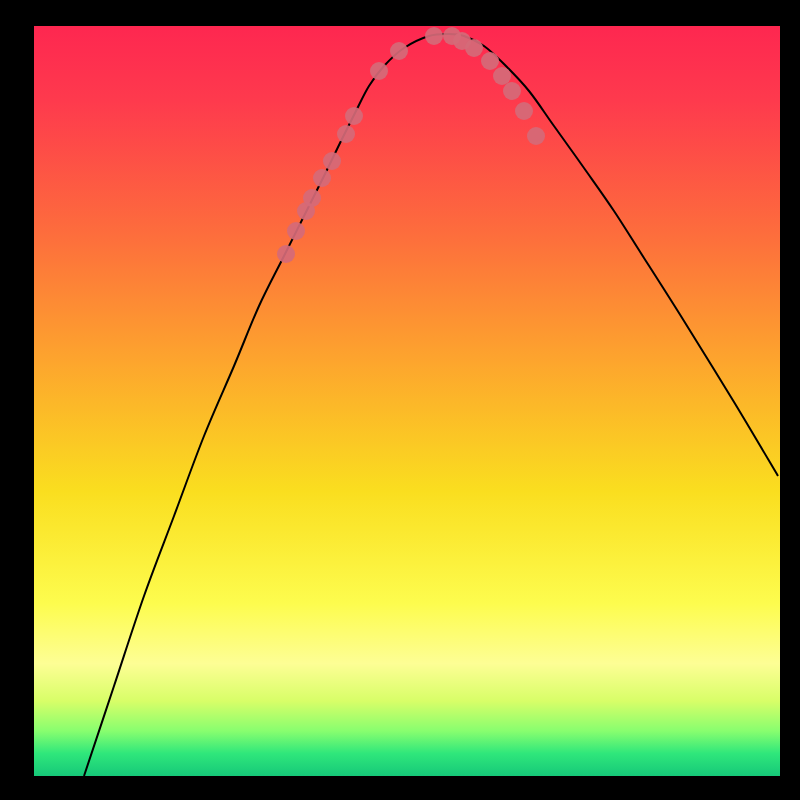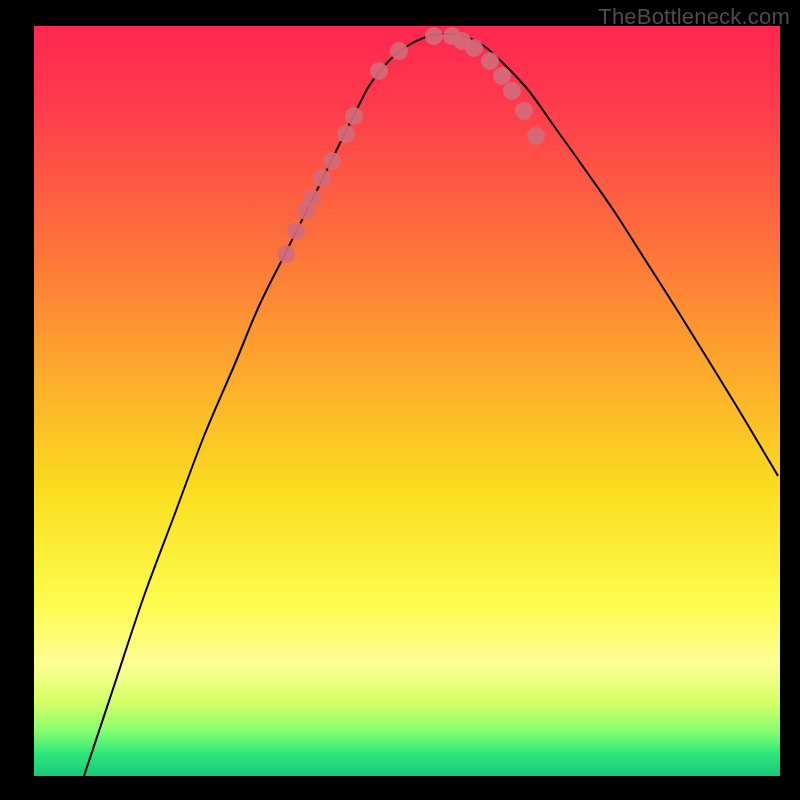--- a/index.html
+++ b/index.html
@@ -59,21 +59,20 @@
     position: absolute;
     left: 0; top: 0;
     width: 100%; height: 100%;
     overflow: visible;
   }
 </style>
 </head>
 <body>
 
 <div class="frame">
-  <div class="watermark">TheBottleneck.com</div>
 
   <div class="plot">
     <div class="grad"></div>
 
     <svg class="curve" viewBox="0 0 746 750" preserveAspectRatio="none">
       <path id="curve-path" fill="none" stroke-width="2" stroke="#000000" d="M 50 750 C 55.0 735.0, 70.0 690.0, 80 660 C 90.0 630.0, 100.0 598.3, 110 570 C 120.0 541.7, 130.0 516.7, 140 490 C 150.0 463.3, 160.0 435.0, 170 410 C 180.0 385.0, 190.8 361.7, 200 340 C 209.2 318.3, 216.7 298.3, 225 280 C 233.3 261.7, 242.5 245.0, 250 230 C 257.5 215.0, 263.3 203.3, 270 190 C 276.7 176.7, 283.8 162.5, 290 150 C 296.2 137.5, 301.7 125.8, 307 115 C 312.3 104.2, 317.3 94.2, 322 85 C 326.7 75.8, 330.3 67.5, 335 60 C 339.7 52.5, 344.2 46.3, 350 40 C 355.8 33.7, 362.5 27.0, 370 22 C 377.5 17.0, 387.5 12.3, 395 10 C 402.5 7.7, 409.2 8.0, 415 8 C 420.8 8.0, 424.2 8.0, 430 10 C 435.8 12.0, 443.3 15.3, 450 20 C 456.7 24.7, 462.5 30.5, 470 38 C 477.5 45.5, 486.7 54.7, 495 65 C 503.3 75.3, 510.8 87.2, 520 100 C 529.2 112.8, 540.0 127.8, 550 142 C 560.0 156.2, 570.0 170.0, 580 185 C 590.0 200.0, 598.3 213.7, 610 232 C 621.7 250.3, 635.0 271.0, 650 295 C 665.0 319.0, 684.3 350.2, 700 376 C 715.7 401.8, 736.7 437.7, 744 450"></path>
       <g id="markers">
           <circle cx="252" cy="228" r="9" fill="#d56a78" fill-opacity="0.92"></circle>
           <circle cx="262" cy="205" r="9" fill="#d56a78" fill-opacity="0.92"></circle>
           <circle cx="272" cy="185" r="9" fill="#d56a78" fill-opacity="0.92"></circle>

